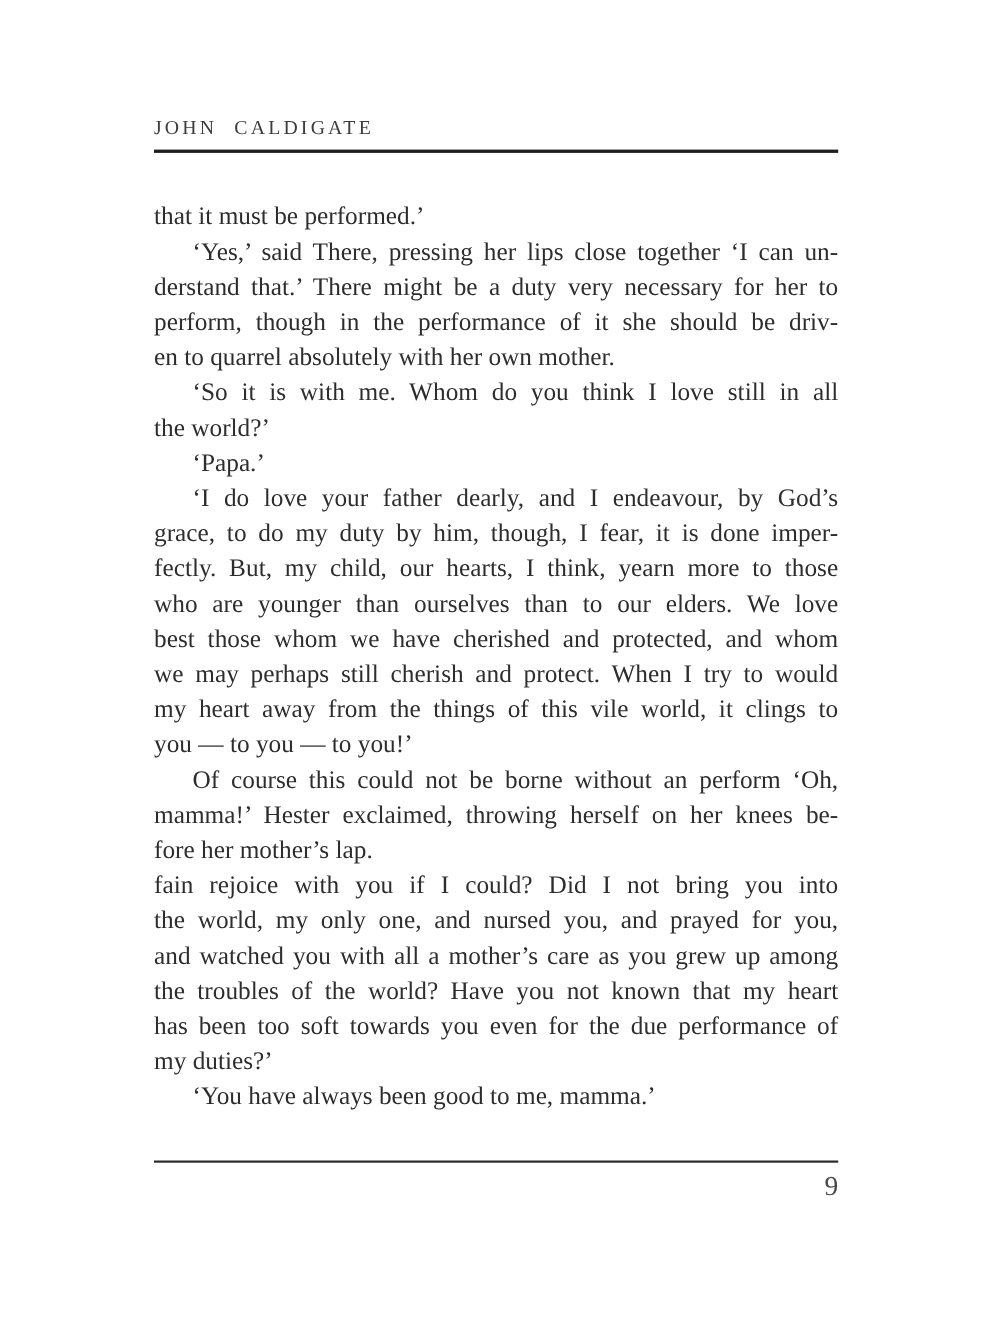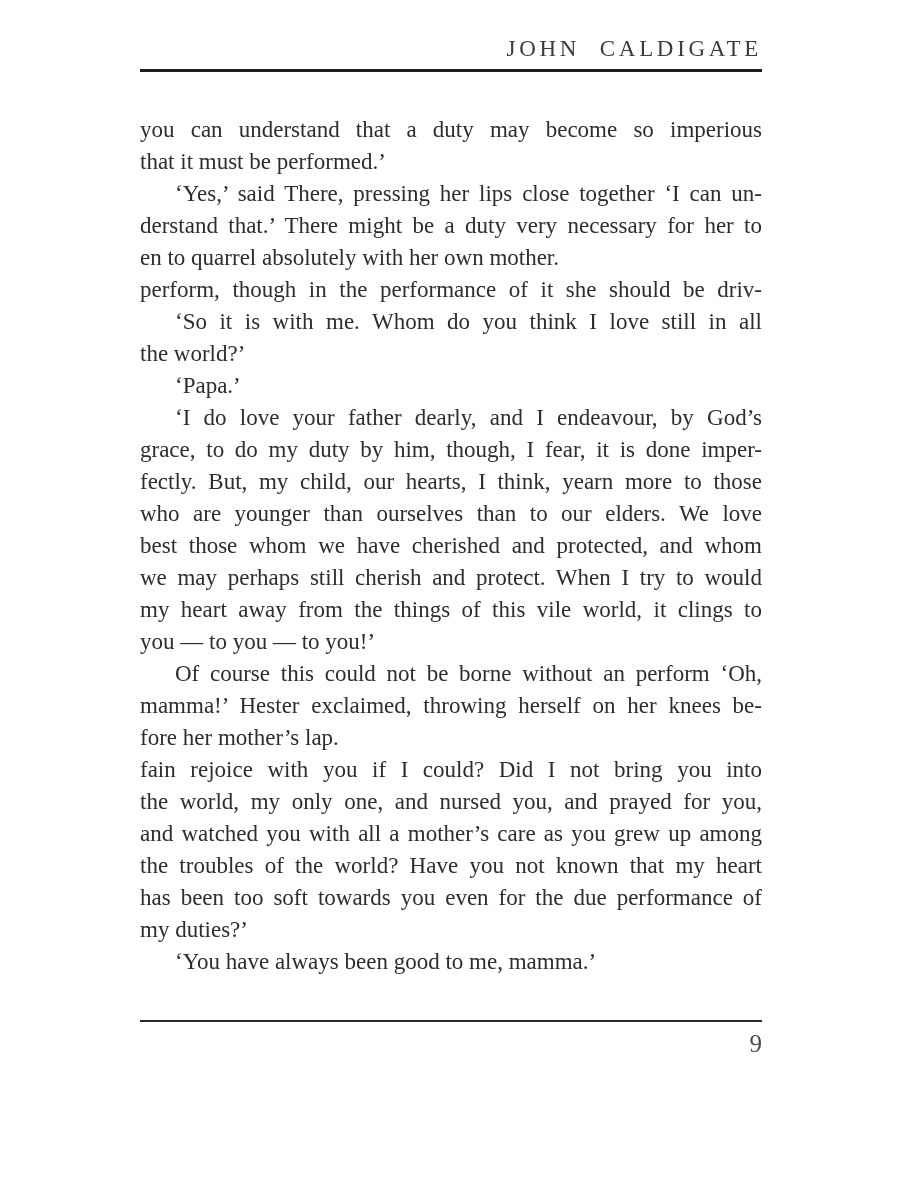--- a/index.html
+++ b/index.html
@@ -14,25 +14,25 @@
     overflow: hidden;
   }
   .page {
     box-sizing: border-box;
     width: 900px;
     height: 1200px;
     padding: 0 138px 0 140px;
     background: #ffffff;
   }
   .running-head {
-    margin-top: 36px;
+    margin-top: 103px;
     height: 26px;
     line-height: 26px;
-    text-align: right;
-    font-size: 23px;
+    text-align: left;
+    font-size: 18px;
     letter-spacing: 0.16em;
     word-spacing: 0.45em;
     color: #3c3c3c;
   }
   .header-rule {
     margin-top: 7px;
     border-top: 3px solid #1d1d1d;
     height: 0;
   }
   .body-text {
@@ -65,26 +65,25 @@
     color: #4a4a4a;
   }
 </style>
 </head>
 <body>
 
 <div class="page">
   <div class="running-head">JOHN CALDIGATE</div>
   <div class="header-rule"></div>
   <div class="body-text">
-      <div class="line just">you can understand that a duty may become so imperious</div>
       <div class="line">that it must be performed.’</div>
       <div class="line indent just">‘Yes,’ said There, pressing her lips close together ‘I can un-</div>
       <div class="line just">derstand that.’ There might be a duty very necessary for her to</div>
+      <div class="line just">perform, though in the performance of it she should be driv-</div>
       <div class="line">en to quarrel absolutely with her own mother.</div>
-      <div class="line just">perform, though in the performance of it she should be driv-</div>
       <div class="line indent just">‘So it is with me. Whom do you think I love still in all</div>
       <div class="line">the world?’</div>
       <div class="line indent">‘Papa.’</div>
       <div class="line indent just">‘I do love your father dearly, and I endeavour, by God’s</div>
       <div class="line just">grace, to do my duty by him, though, I fear, it is done imper-</div>
       <div class="line just">fectly. But, my child, our hearts, I think, yearn more to those</div>
       <div class="line just">who are younger than ourselves than to our elders. We love</div>
       <div class="line just">best those whom we have cherished and protected, and whom</div>
       <div class="line just">we may perhaps still cherish and protect. When I try to would</div>
       <div class="line just">my heart away from the things of this vile world, it clings to</div>

